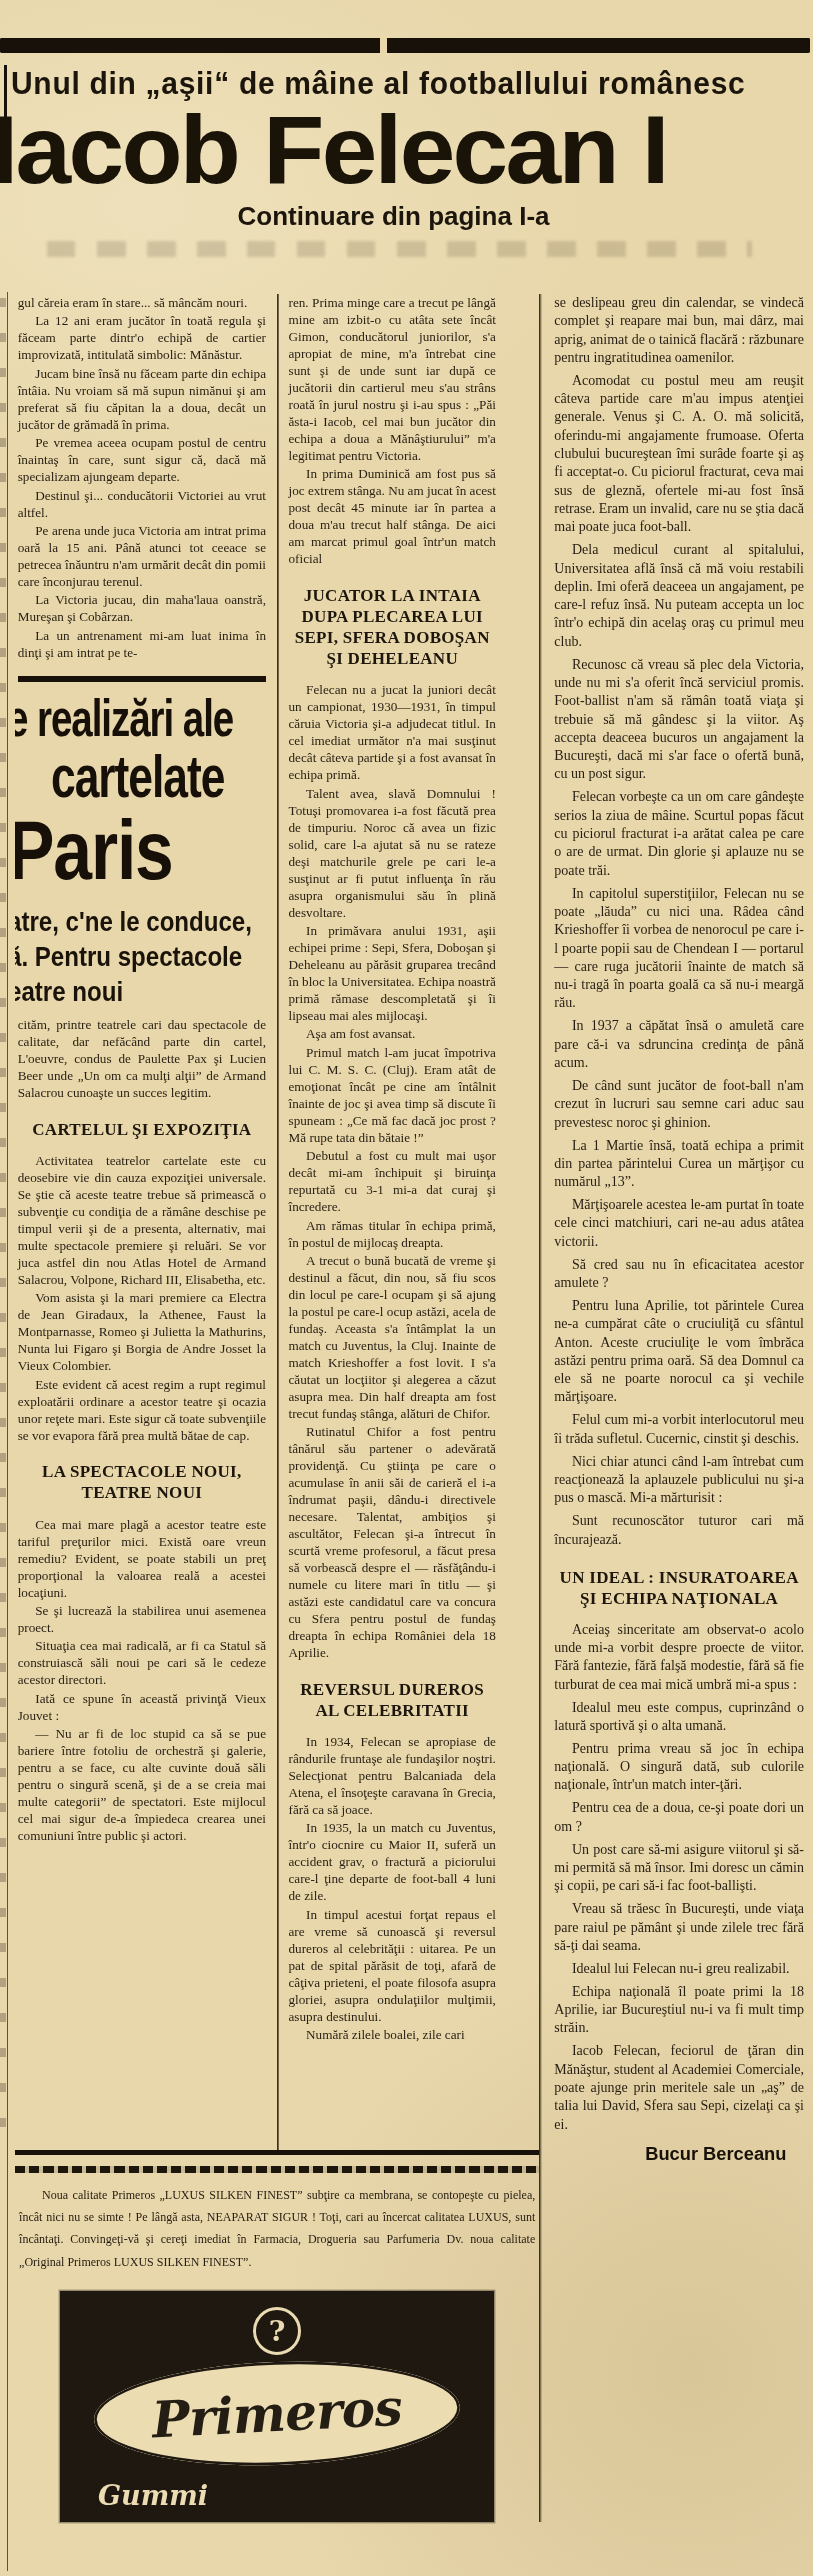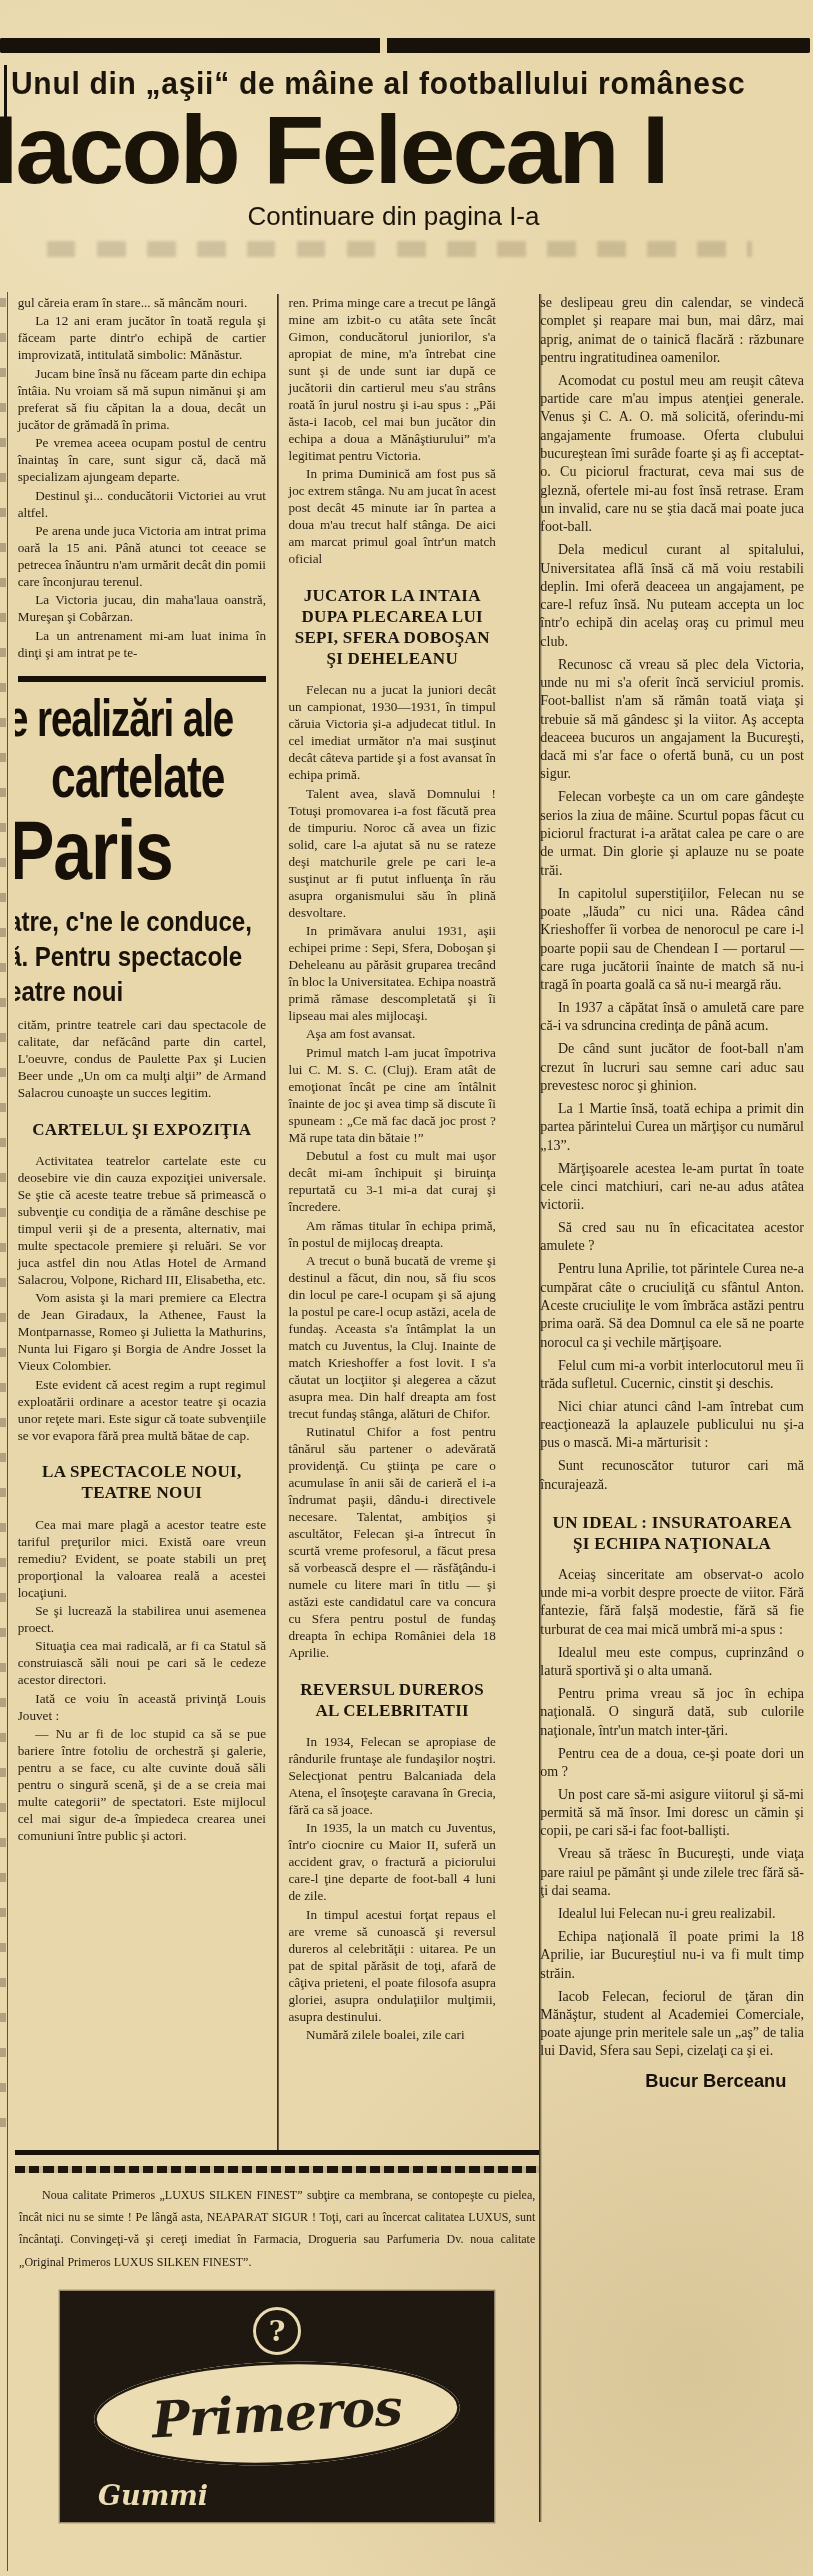--- a/index.html
+++ b/index.html
@@ -20,39 +20,39 @@
     font-family:"Liberation Sans", sans-serif;font-weight:900;font-size:30px;letter-spacing:0.7px;
     transform:scaleY(1.05);transform-origin:left top;color:#1c150c;
   }
   .headline{
     position:absolute;top:94px;left:-9.5px;white-space:nowrap;
     font-family:"Liberation Sans", sans-serif;font-weight:900;font-size:100px;letter-spacing:-2.7px;
     transform:scaleY(.97);transform-origin:left top;color:#191308;
   }
   .subtitle{
     position:absolute;top:201px;left:0;width:787px;text-align:center;
-    font-family:"Liberation Sans", sans-serif;font-weight:400;font-size:26px;color:#1c150c;
+    font-family:"Liberation Sans", sans-serif;font-weight:700;font-size:26px;color:#1c150c;
   }
   .ghost{
     position:absolute;top:241px;left:47px;width:705px;height:16.3px;opacity:.16;filter:blur(1.7px);
     background:repeating-linear-gradient(90deg,#3c2d19 0 28.5px, transparent 28.5px 50px);
   }
   .left-rule{position:absolute;left:6.8px;top:292px;width:1.4px;height:2279px;background:rgba(35,26,15,.7);}
   .edge-frag{
     position:absolute;left:0px;top:298px;width:6.1px;height:1831px;opacity:.35;filter:blur(0.3px);
     background:repeating-linear-gradient(180deg, rgba(40,30,18,.8) 0 8.8px, transparent 8.8px 35px);
   }
 
   .columns{position:absolute;top:288px;left:15px;width:789px;display:flex;}
   .left-two{width:525px;}
   .two-cols{display:flex;height:1862px;overflow:hidden;}
   .col{box-sizing:border-box;margin-top:6px;}
   .col1{width:263px;padding:0 11px 0 2.7px;border-right:1.4px solid rgba(30,22,12,.85);}
   .col2{width:226px;padding:0 8.1px 0 9.5px;border-left:0.7px solid rgba(30,22,12,.6);}
-  .col3{width:265px;box-sizing:border-box;padding-left:0;border-left:1.4px solid rgba(30,22,12,.85);
+  .col3{width:265px;box-sizing:border-box;padding-left:14px;border-left:1.4px solid rgba(30,22,12,.85);
         box-shadow:inset 3.4px 0 0 -2px rgba(30,22,12,.5);}
 
   .para{
     font-size:13.2px;line-height:17px;text-align:justify;text-indent:17.6px;
     margin:0 0 1.4px 0;color:#261e12;
   }
   .para.noindent{text-indent:0;}
   .col3 .para{font-size:14px;line-height:18.3px;margin-bottom:4.7px;}
   .subhead{
     font-family:"Liberation Serif", serif;font-weight:bold;
@@ -152,21 +152,21 @@
             <div>
                 <p class="para noindent">cităm, printre teatrele cari dau spectacole de calitate, dar nefăcând parte din cartel, L'oeuvre, condus de Paulette Pax şi Lucien Beer unde „Un om ca mulţi alţii” de Armand Salacrou cunoaşte un succes legitim.</p>
                 <h3 class="subhead">CARTELUL ŞI EXPOZIŢIA</h3>
                 <p class="para">Activitatea teatrelor cartelate este cu deosebire vie din cauza expoziţiei universale. Se ştie că aceste teatre trebue să primească o subvenţie cu condiţia de a rămâne deschise pe timpul verii şi de a presenta, alternativ, mai multe spectacole premiere şi reluări. Se vor juca astfel din nou Atlas Hotel de Armand Salacrou, Volpone, Richard III, Elisabetha, etc.</p>
                 <p class="para">Vom asista şi la mari premiere ca Electra de Jean Giradaux, la Athenee, Faust la Montparnasse, Romeo şi Julietta la Mathurins, Nunta lui Figaro şi Borgia de Andre Josset la Vieux Colombier.</p>
                 <p class="para">Este evident că acest regim a rupt regimul exploatării ordinare a acestor teatre şi ocazia unor reţete mari. Este sigur că toate subvenţiile se vor evapora fără prea multă bătae de cap.</p>
                 <h3 class="subhead">LA SPECTACOLE NOUI, TEATRE NOUI</h3>
                 <p class="para">Cea mai mare plagă a acestor teatre este tariful preţurilor mici. Există oare vreun remediu? Evident, se poate stabili un preţ proporţional la valoarea reală a acestei locaţiuni.</p>
                 <p class="para">Se şi lucrează la stabilirea unui asemenea proect.</p>
                 <p class="para">Situaţia cea mai radicală, ar fi ca Statul să construiască săli noui pe cari să le cedeze acestor directori.</p>
-                <p class="para">Iată ce voiu în această privinţă Louis Jouvet :</p>
+                <p class="para">Iată ce spune în această privinţă Vieux Jouvet :</p>
                 <p class="para">— Nu ar fi de loc stupid ca să se pue bariere între fotoliu de orchestră şi galerie, pentru a se face, cu alte cuvinte două săli pentru o singură scenă, şi de a se creia mai multe categorii” de spectatori. Este mijlocul cel mai sigur de-a împiedeca crearea unei comuniuni între public şi actori.</p>
               </div>
           </div>
         </div>
 
         <div class="col col2">
           <div>
               <p class="para noindent">ren. Prima minge care a trecut pe lângă mine am izbit-o cu atâta sete încât Gimon, conducătorul juniorilor, s'a apropiat de mine, m'a întrebat cine sunt şi de unde sunt iar după ce jucătorii din cartierul meu s'au strâns roată în jurul nostru şi i-au spus : „Păi ăsta-i Iacob, cel mai bun jucător din echipa a doua a Mănâştiurului” m'a legitimat pentru Victoria.</p>
               <p class="para">In prima Duminică am fost pus să joc extrem stânga. Nu am jucat în acest post decât 45 minute iar în partea a doua m'au trecut half stânga. De aici am marcat primul goal într'un match oficial</p>
               <h3 class="subhead">JUCATOR LA INTAIA DUPA PLECAREA LUI SEPI, SFERA DOBOŞAN ŞI DEHELEANU</h3>

